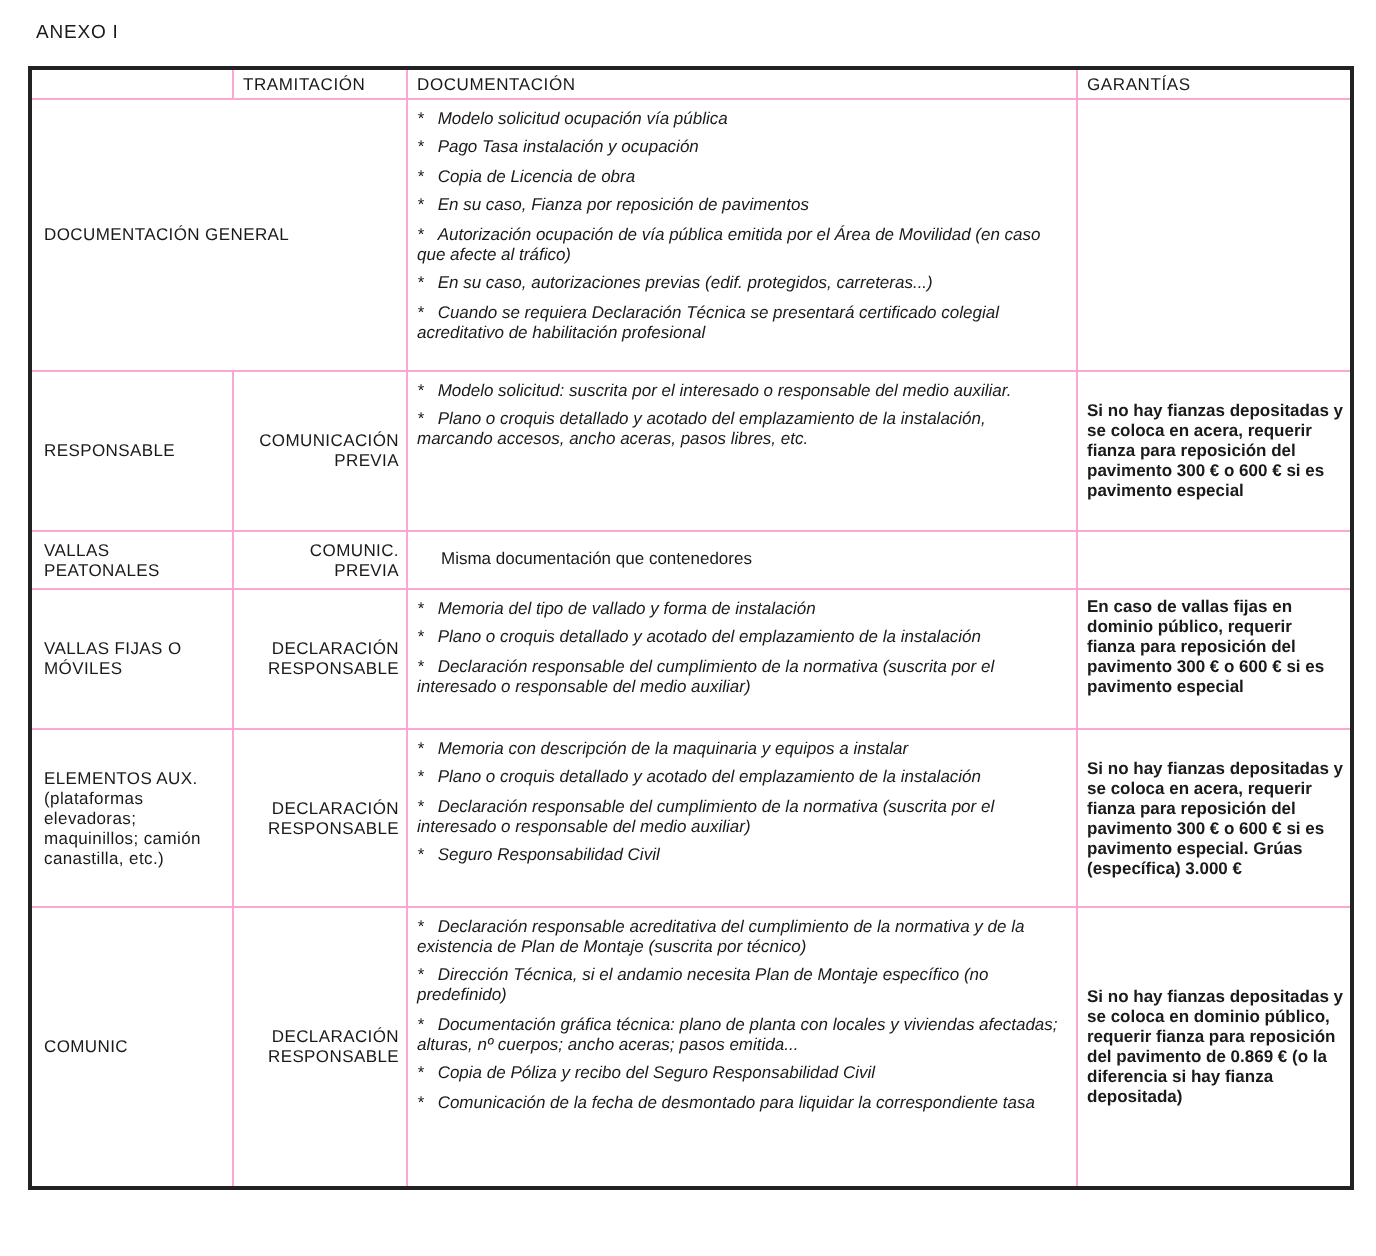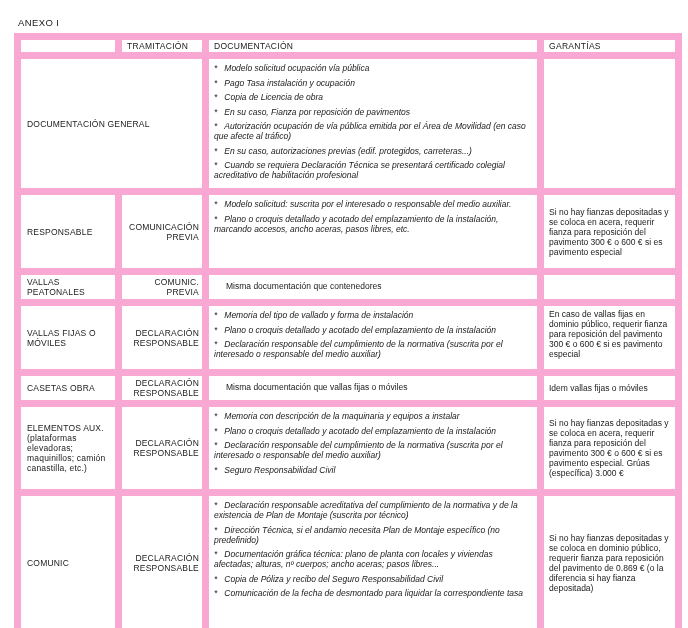--- a/index.html
+++ b/index.html
@@ -4,32 +4,32 @@
 <style>
   * { box-sizing: border-box; margin: 0; padding: 0; }
   html, body {
     width: 688px; height: 628px;
     background: #ffffff;
     font-family: "Liberation Sans", "DejaVu Sans", sans-serif;
     color: #1a1a1a;
   }
   .page { position: relative; width: 688px; height: 628px; background:#fff; }
   .page-title {
-    position: absolute; left: 18px; top: 17px;
+    position: absolute; left: 18px; top: 11px;
     font-size: 9.5px; letter-spacing: 0.4px; color:#1a1a1a;text-align:right;
   }
   table.main {
     position: absolute; left: 14px; top: 33px;
     width: 661px;
     border-collapse: collapse;
     table-layout: fixed;
     border: 2px solid #222;
   }
   td, th {
-    border: 7px solid #f9a8d4;
+    border: 1px solid #f9a8d4;
     font-size: 8.5px;
     line-height: 10px;
     color: #1a1a1a;
     overflow: hidden;
   }
   th {
     font-weight: normal;
     text-align: left;
     vertical-align: middle;
     padding: 1px 3px 1px 5px;
@@ -52,20 +52,21 @@
     padding: 4px 6px 1px 5px;
     font-style: italic;
   }
   td.doc-simple {
     vertical-align: middle;
     padding: 0 4px 2px 17px;
   }
   td.gar {
     vertical-align: middle;
     padding: 3px 3px 3px 5px;
+    font-weight: bold;
   }
   td.gar.top { vertical-align: top; }
   p.bullet { margin: 0 0 4.5px 0; }
   p.bullet .star { margin-right: 7px; }
 </style>
 </head>
 <body>
 
 <div class="page">
 
@@ -122,46 +123,40 @@
       <td class="side">VALLAS FIJAS O MÓVILES</td>
       <td class="tram">DECLARACIÓN RESPONSABLE</td>
       <td class="doc">
             <p class="bullet"><span class="star">*</span><span>Memoria del tipo de vallado y forma de instalación</span></p>
             <p class="bullet"><span class="star">*</span><span>Plano o croquis detallado y acotado del emplazamiento de la instalación</span></p>
             <p class="bullet"><span class="star">*</span><span>Declaración responsable del cumplimiento de la normativa (suscrita por el interesado o responsable del medio auxiliar)</span></p>
           </td>
       <td class="gar top">En caso de vallas fijas en dominio público, requerir fianza para reposición del pavimento 300 € o 600 € si es pavimento especial</td>
     </tr>
 
-    <tr style="height:26px">
-      <td class="side">CASETAS OBRA</td>
-      <td class="tram">DECLARACIÓN RESPONSABLE</td>
-      <td class="doc-simple">Misma documentación que vallas fijas o móviles</td>
-      <td class="gar">Idem vallas fijas o móviles</td>
-    </tr>
 
     <tr style="height:89px">
       <td class="side">ELEMENTOS AUX. (plataformas elevadoras; maquinillos; camión canastilla, etc.)</td>
       <td class="tram">DECLARACIÓN RESPONSABLE</td>
       <td class="doc">
             <p class="bullet"><span class="star">*</span><span>Memoria con descripción de la maquinaria y equipos a instalar</span></p>
             <p class="bullet"><span class="star">*</span><span>Plano o croquis detallado y acotado del emplazamiento de la instalación</span></p>
             <p class="bullet"><span class="star">*</span><span>Declaración responsable del cumplimiento de la normativa (suscrita por el interesado o responsable del medio auxiliar)</span></p>
             <p class="bullet"><span class="star">*</span><span>Seguro Responsabilidad Civil</span></p>
           </td>
       <td class="gar">Si no hay fianzas depositadas y se coloca en acera, requerir fianza para reposición del pavimento 300 € o 600 € si es pavimento especial. Grúas (específica) 3.000 €</td>
     </tr>
 
     <tr style="height:141px">
       <td class="side">COMUNIC</td>
       <td class="tram">DECLARACIÓN RESPONSABLE</td>
       <td class="doc">
             <p class="bullet"><span class="star">*</span><span>Declaración responsable acreditativa del cumplimiento de la normativa y de la existencia de Plan de Montaje (suscrita por técnico)</span></p>
             <p class="bullet"><span class="star">*</span><span>Dirección Técnica, si el andamio necesita Plan de Montaje específico (no predefinido)</span></p>
-            <p class="bullet"><span class="star">*</span><span>Documentación gráfica técnica: plano de planta con locales y viviendas afectadas; alturas, nº cuerpos; ancho aceras; pasos libres...</span></p>
+            <p class="bullet"><span class="star">*</span><span>Documentación gráfica técnica: plano de planta con locales y viviendas afectadas; alturas, nº cuerpos; ancho aceras; pasos emitida...</span></p>
             <p class="bullet"><span class="star">*</span><span>Copia de Póliza y recibo del Seguro Responsabilidad Civil</span></p>
             <p class="bullet"><span class="star">*</span><span>Comunicación de la fecha de desmontado para liquidar la correspondiente tasa</span></p>
           </td>
       <td class="gar">Si no hay fianzas depositadas y se coloca en dominio público, requerir fianza para reposición del pavimento de 0.869 € (o la diferencia si hay fianza depositada)</td>
     </tr>
 
   </tbody>
     </table>
 </div>
 

